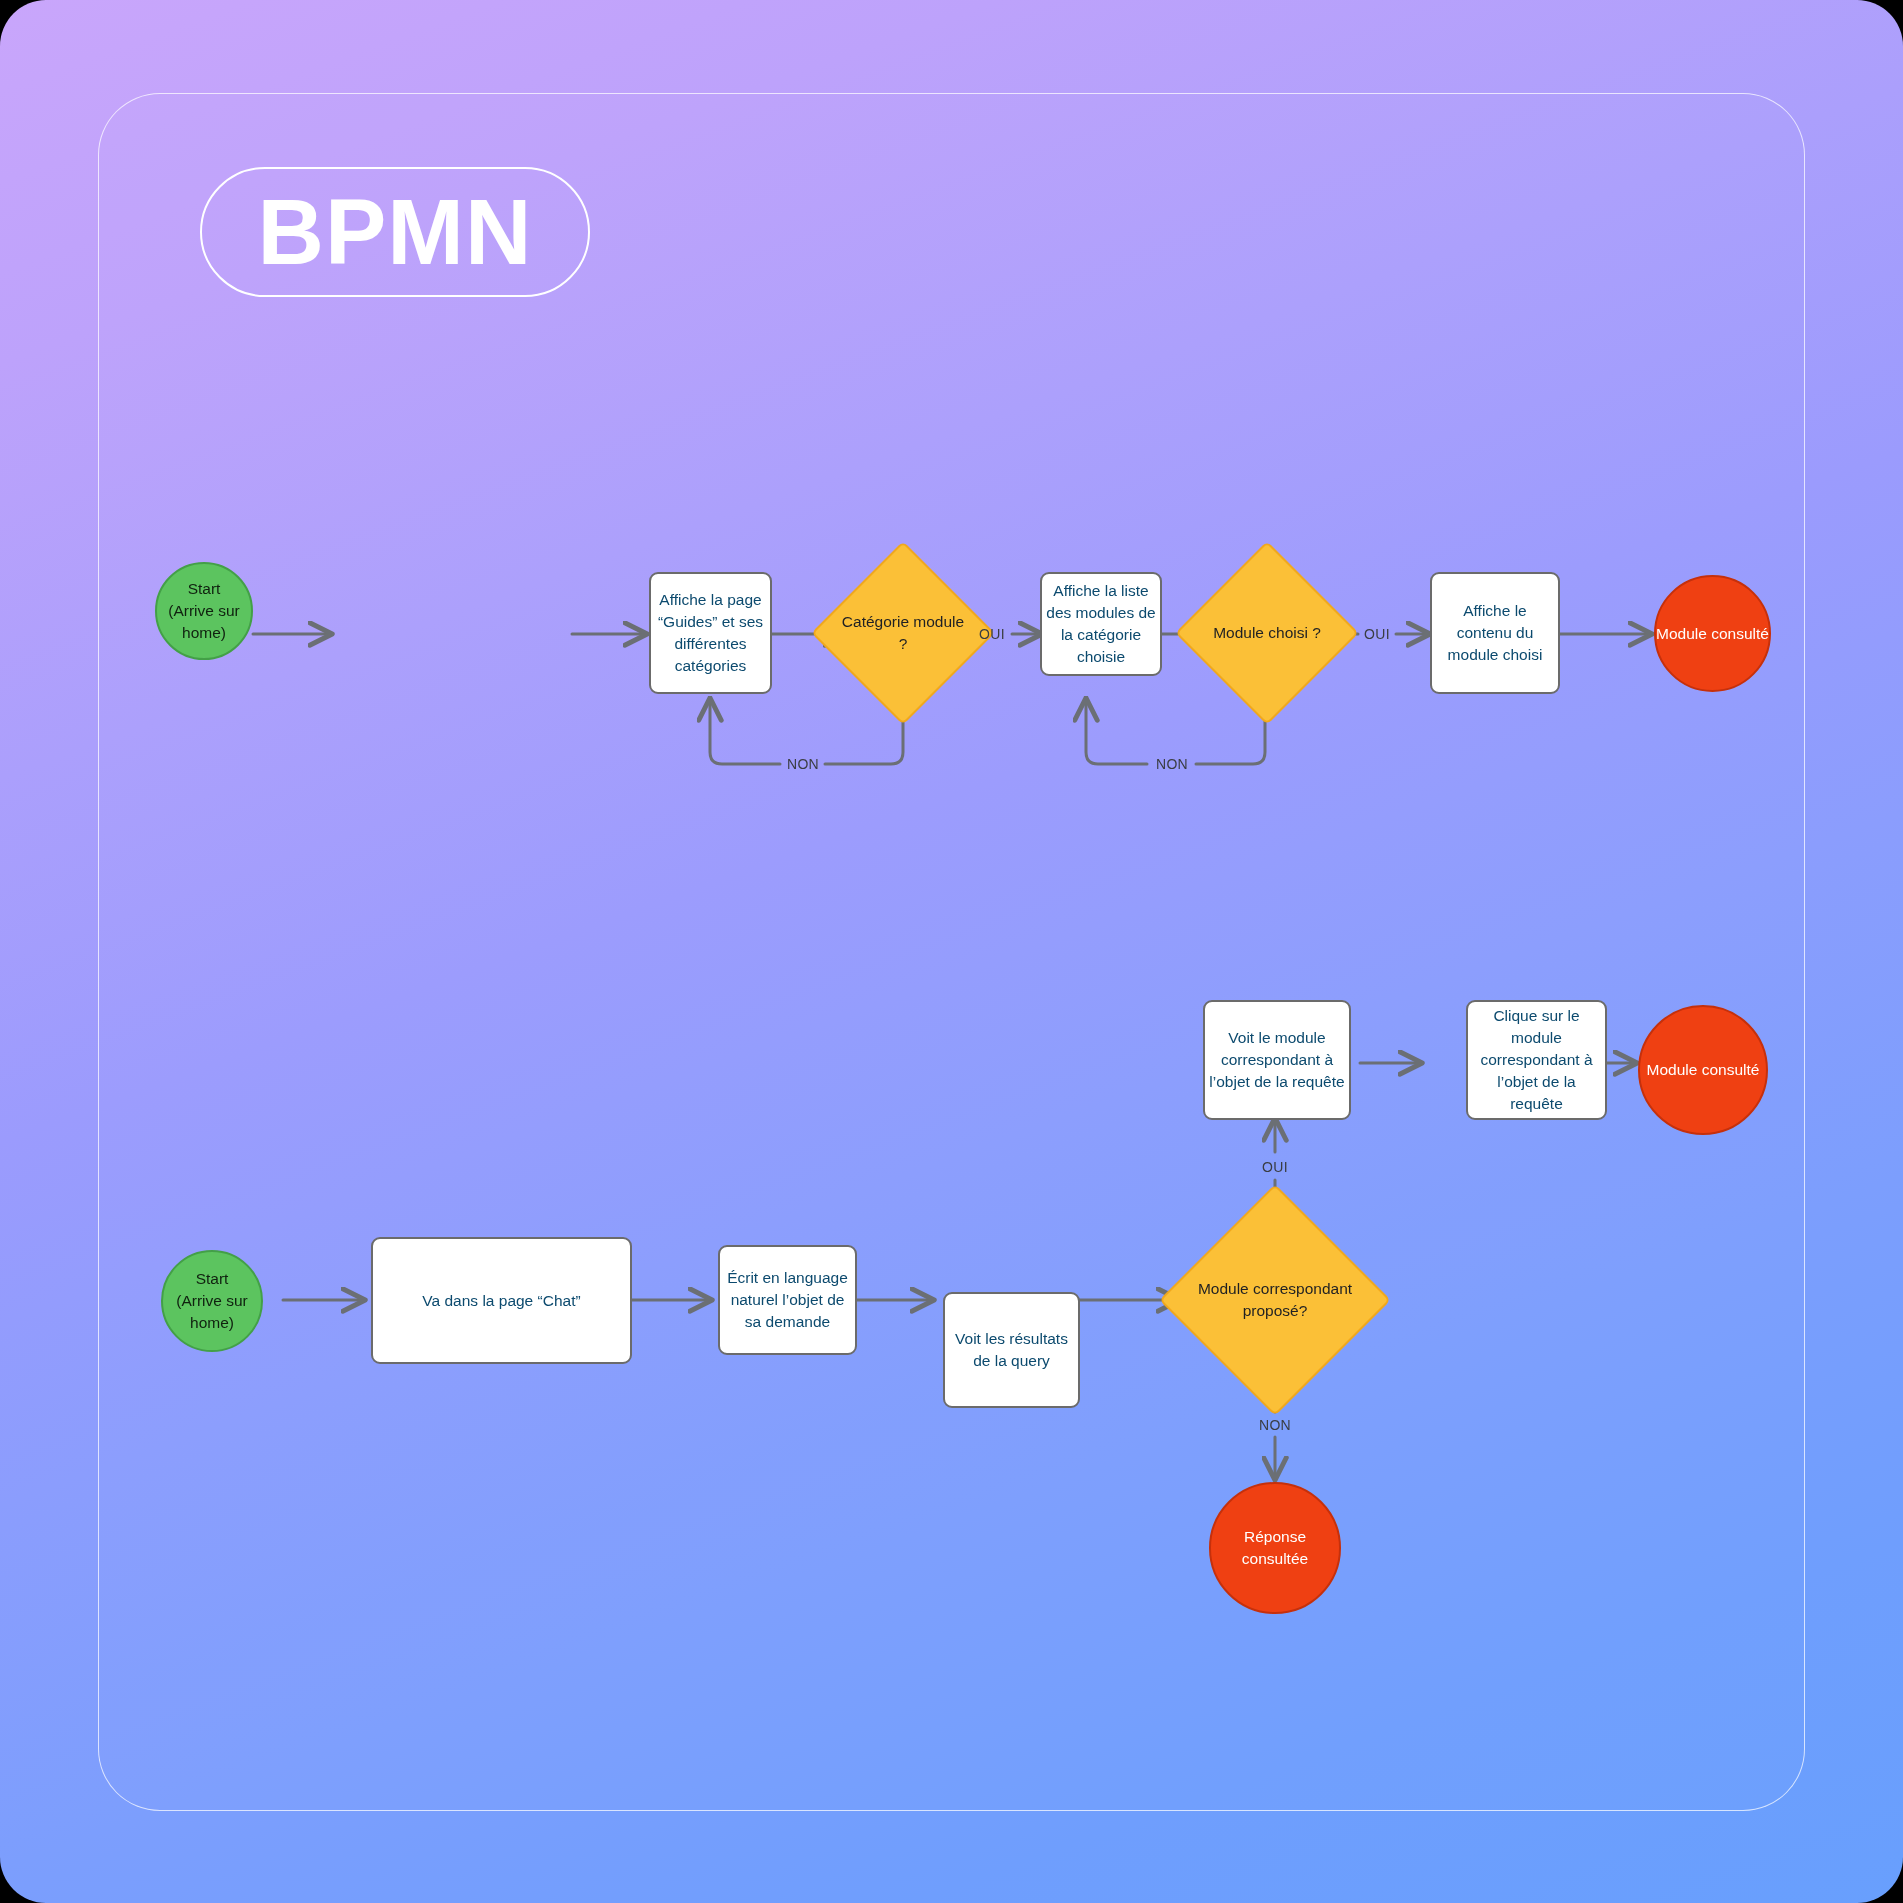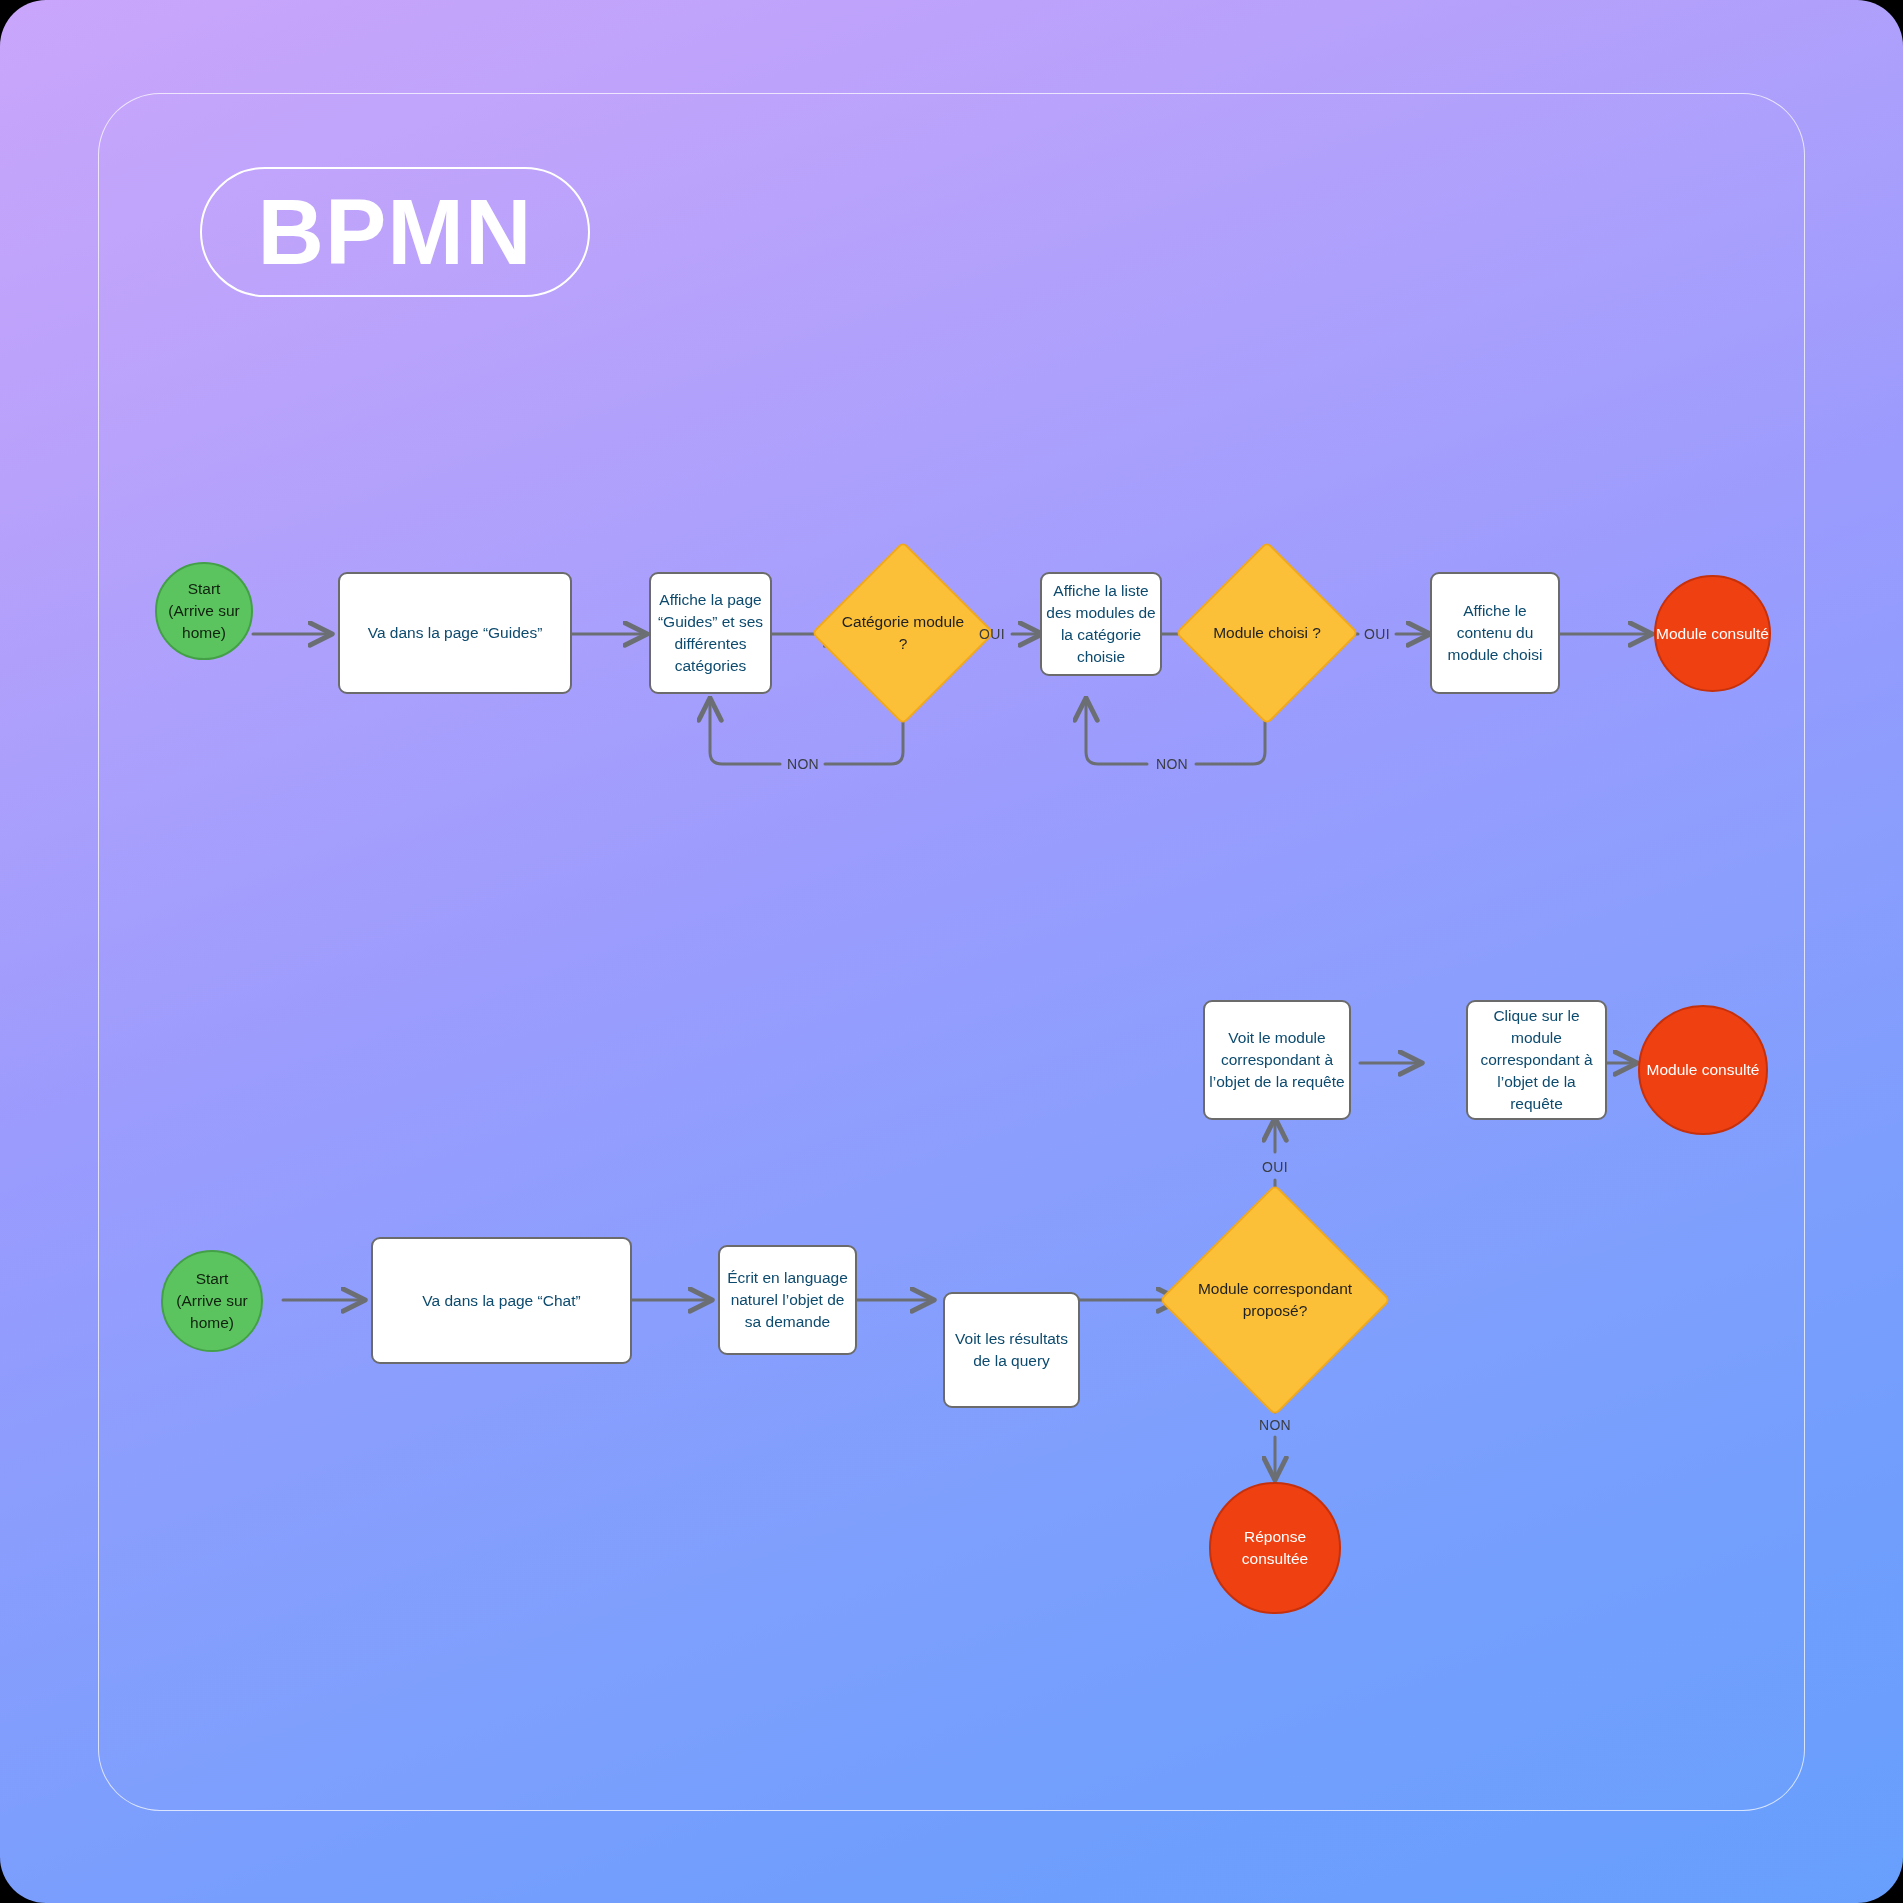--- a/index.html
+++ b/index.html
@@ -198,23 +198,20 @@
 
         <line x1="1563" y1="1063" x2="1635" y2="1063" marker-end="url(#arrow)"></line>
       </g>
     </svg>
 
     <div class="node start" style="left:155px; top:562px; width:98px; height:98px;">
       <span class="lbl">Start
 (Arrive sur home)</span>
     </div>
 
-    <div class="node task" style="left:338px; top:572px; width:234px; height:122px;">
-      <span class="lbl">Va dans la page “Guides”</span>
-    </div>
 
     <div class="node task" style="left:649px; top:572px; width:123px; height:122px;">
       <span class="lbl">Affiche la page “Guides” et ses différentes catégories</span>
     </div>
 
     <div class="node gateway" style="left:838px; top:568px; width:130px; height:130px;">
       <span class="diamond"></span>
       <span class="lbl">Catégorie module ?</span>
     </div>
 

